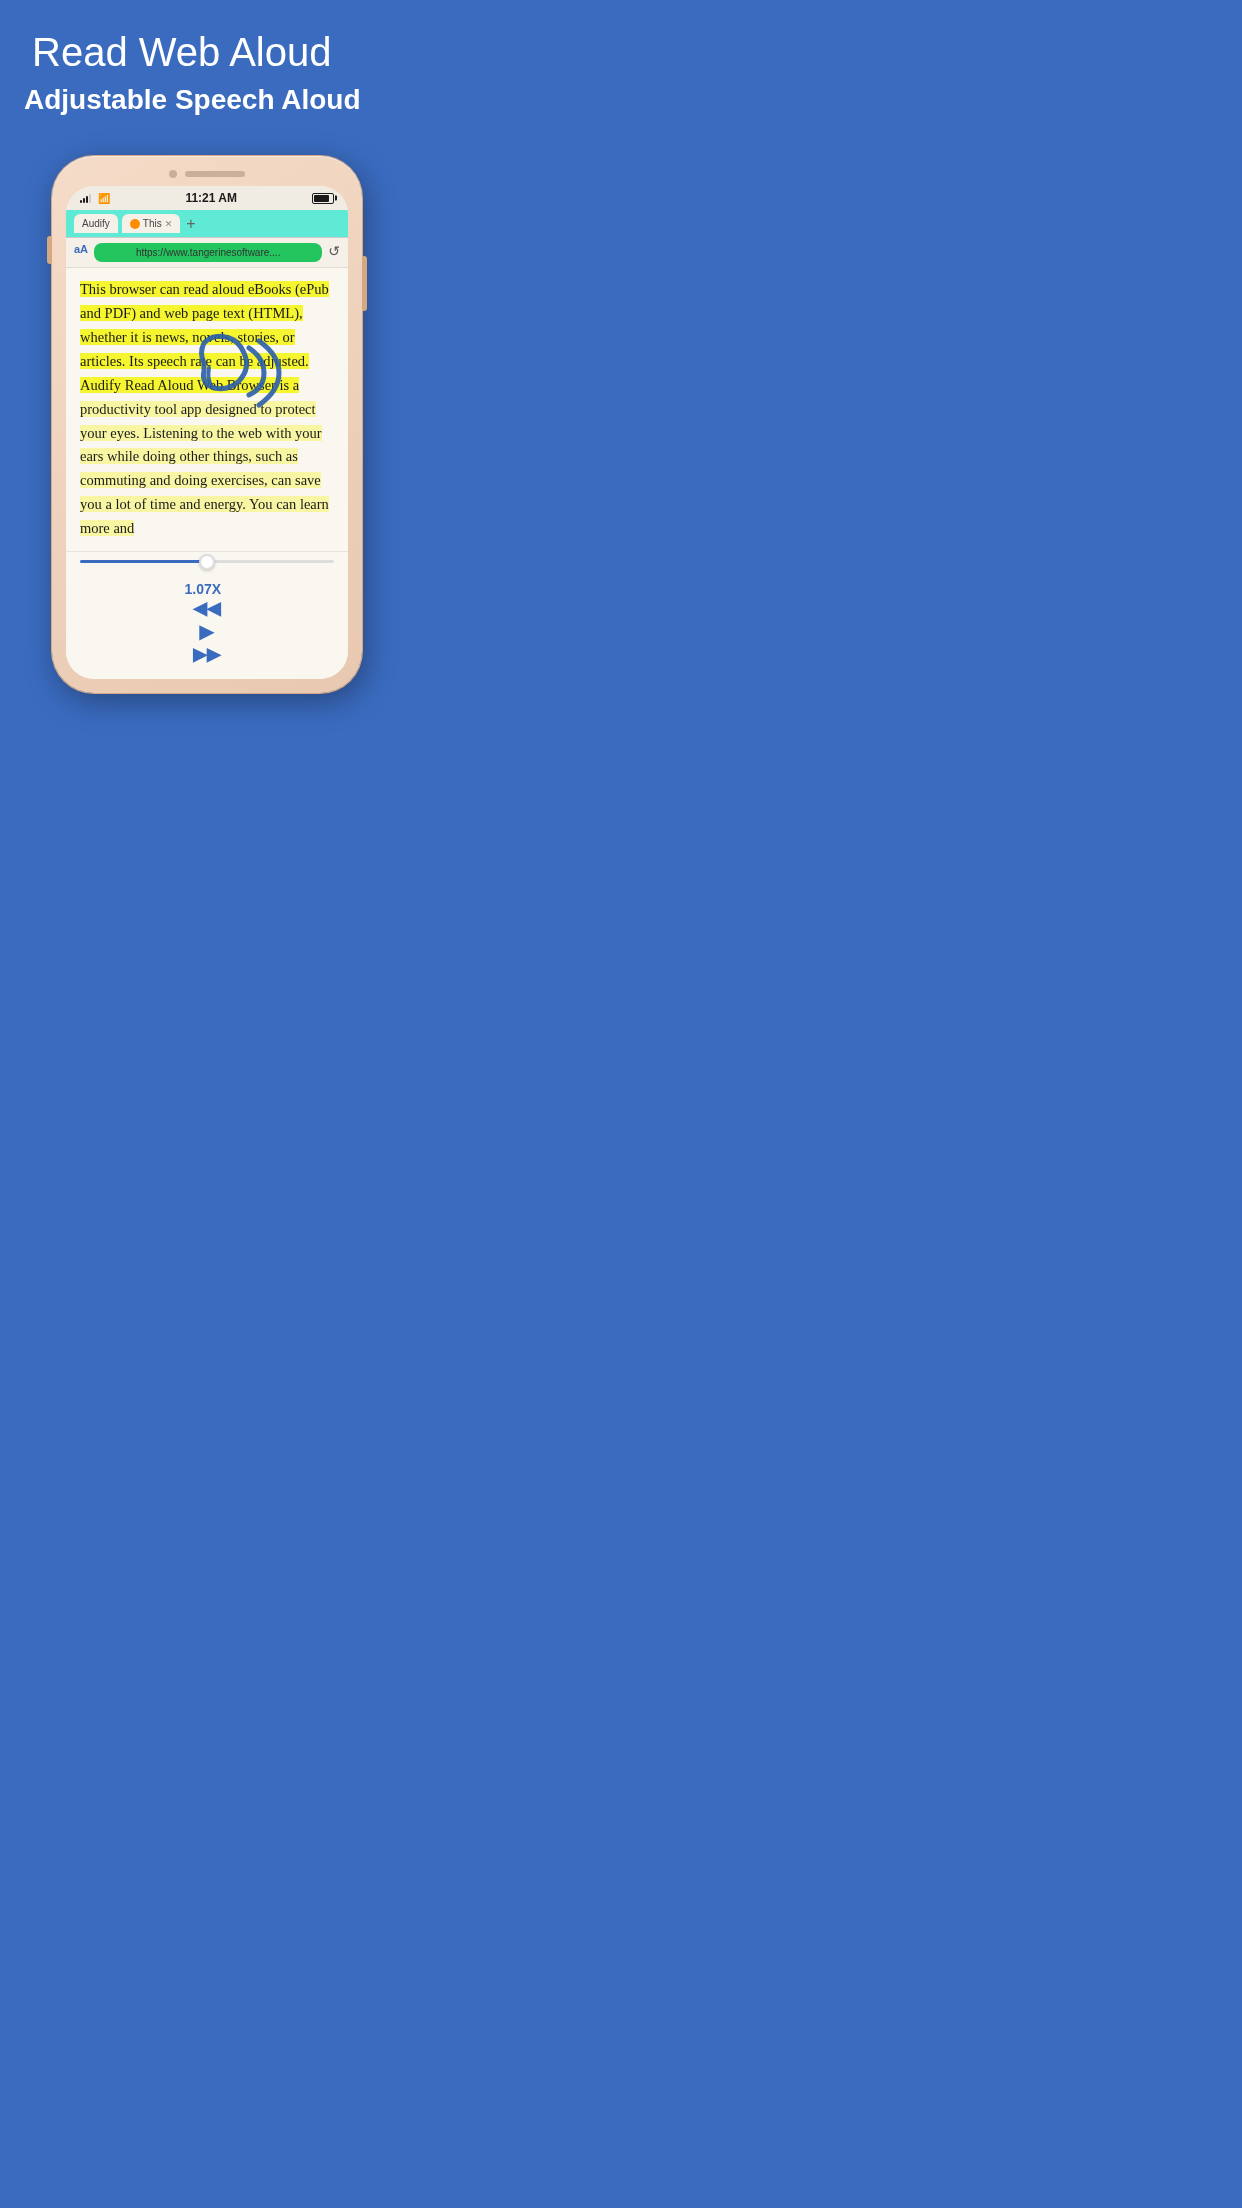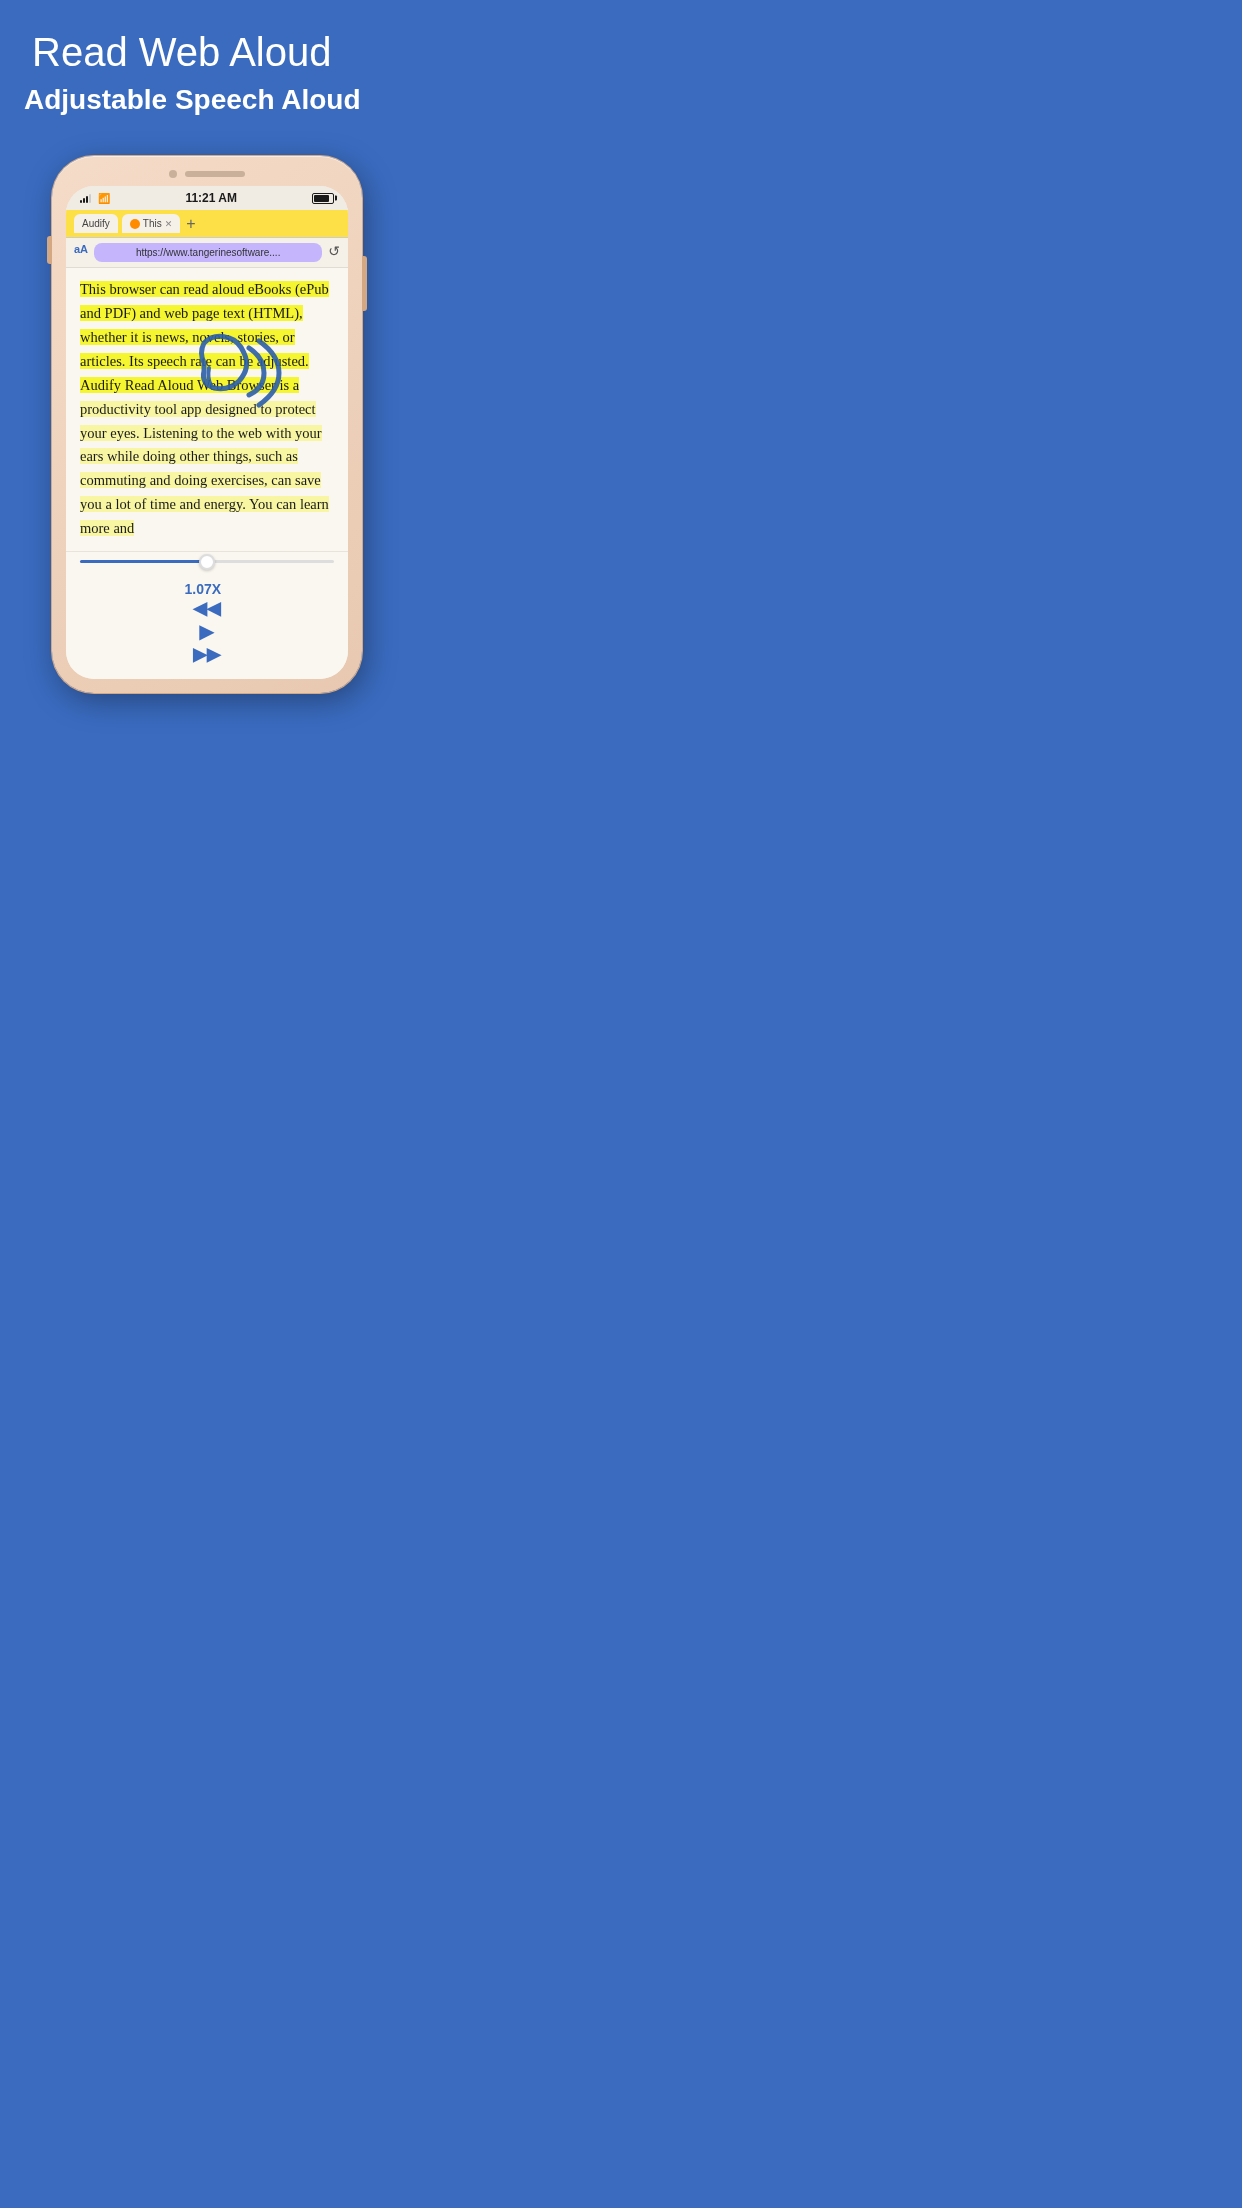--- a/index.html
+++ b/index.html
@@ -184,21 +184,21 @@
 
     .battery-fill {
       height: 100%;
       width: 85%;
       background: #1a1a1a;
       border-radius: 1px;
     }
 
     
     .tab-bar {
-      background: #fde047;
+      background: #5eead4;
       padding: 4px 8px;
       display: flex;
       align-items: center;
       gap: 4px;
       border-bottom: 1px solid #ccc;
     }
 
     .tab {
       background: #f5f0e8;
       border-radius: 6px 6px 0 0;
@@ -243,21 +243,21 @@
     }
 
     .aa-text {
       font-size: 11px;
       color: #3a6bbf;
       font-weight: 600;
     }
 
     .url-field {
       flex: 1;
-      background: #c4b5fd;
+      background: #22c55e;
       border-radius: 8px;
       padding: 4px 8px;
       font-size: 10px;
       color: #333;
       text-align: center;
     }
 
     .refresh-btn {
       font-size: 14px;
       color: #555;

